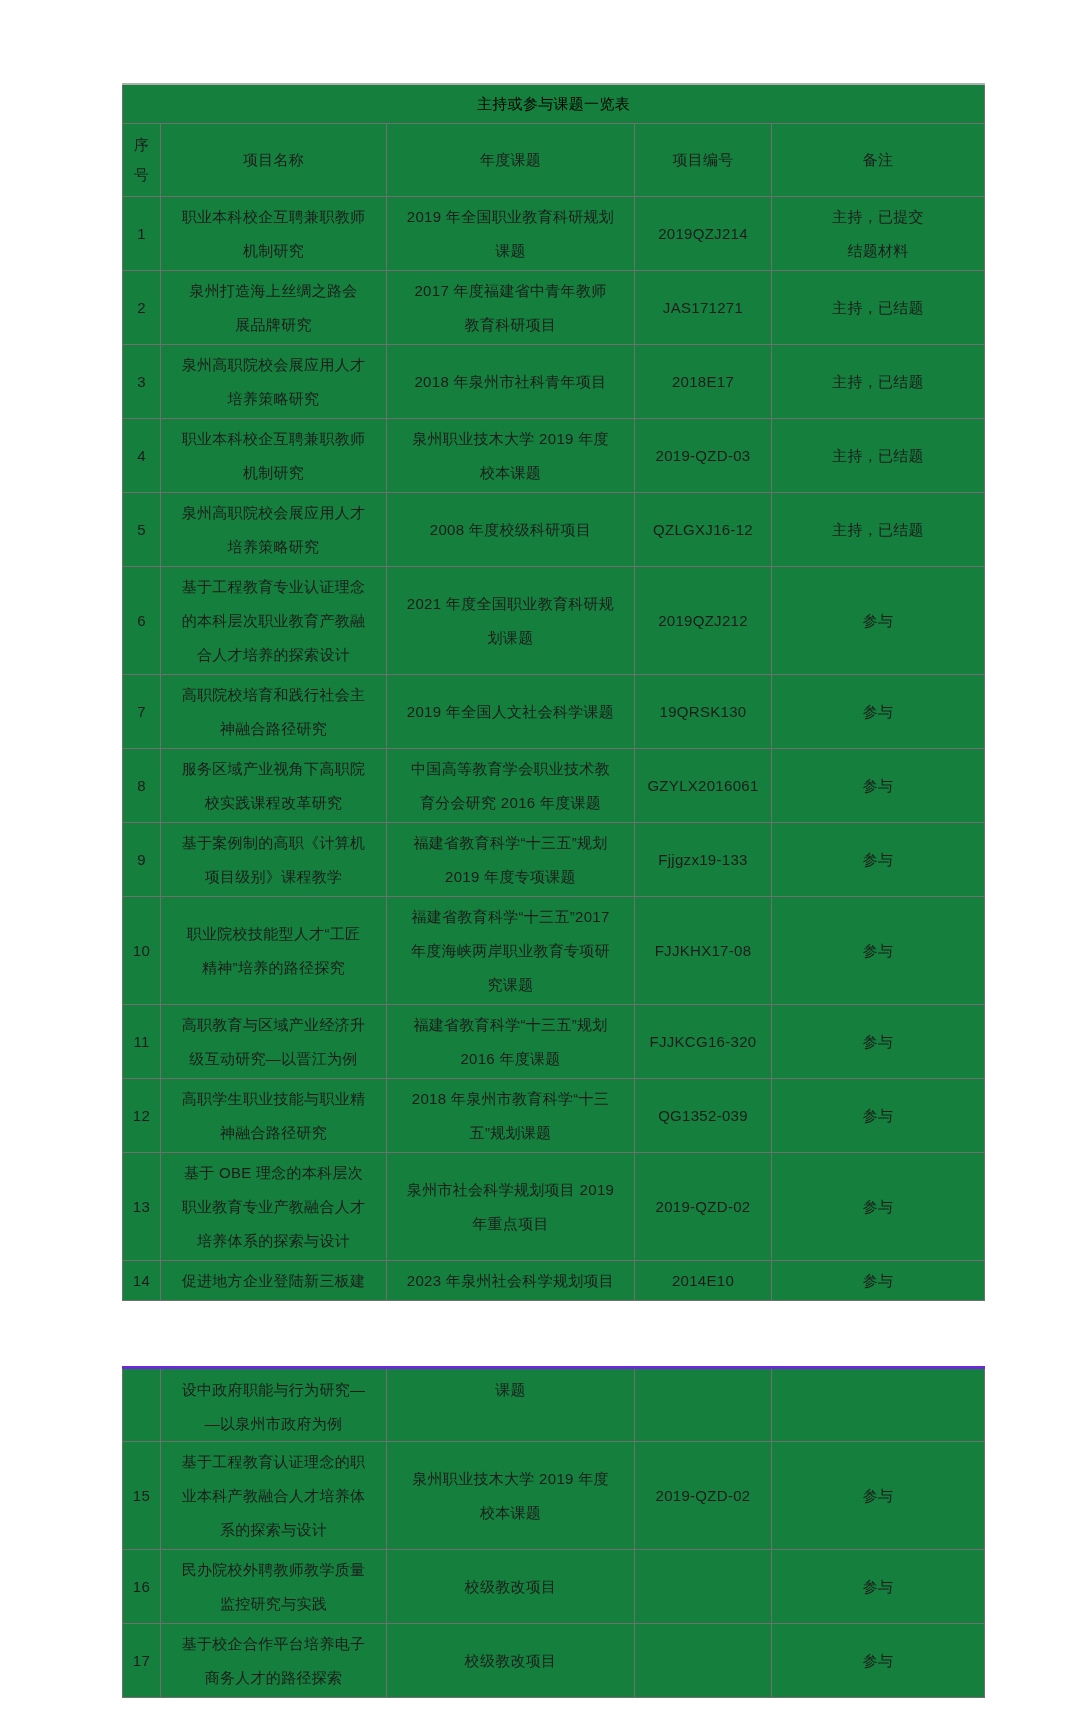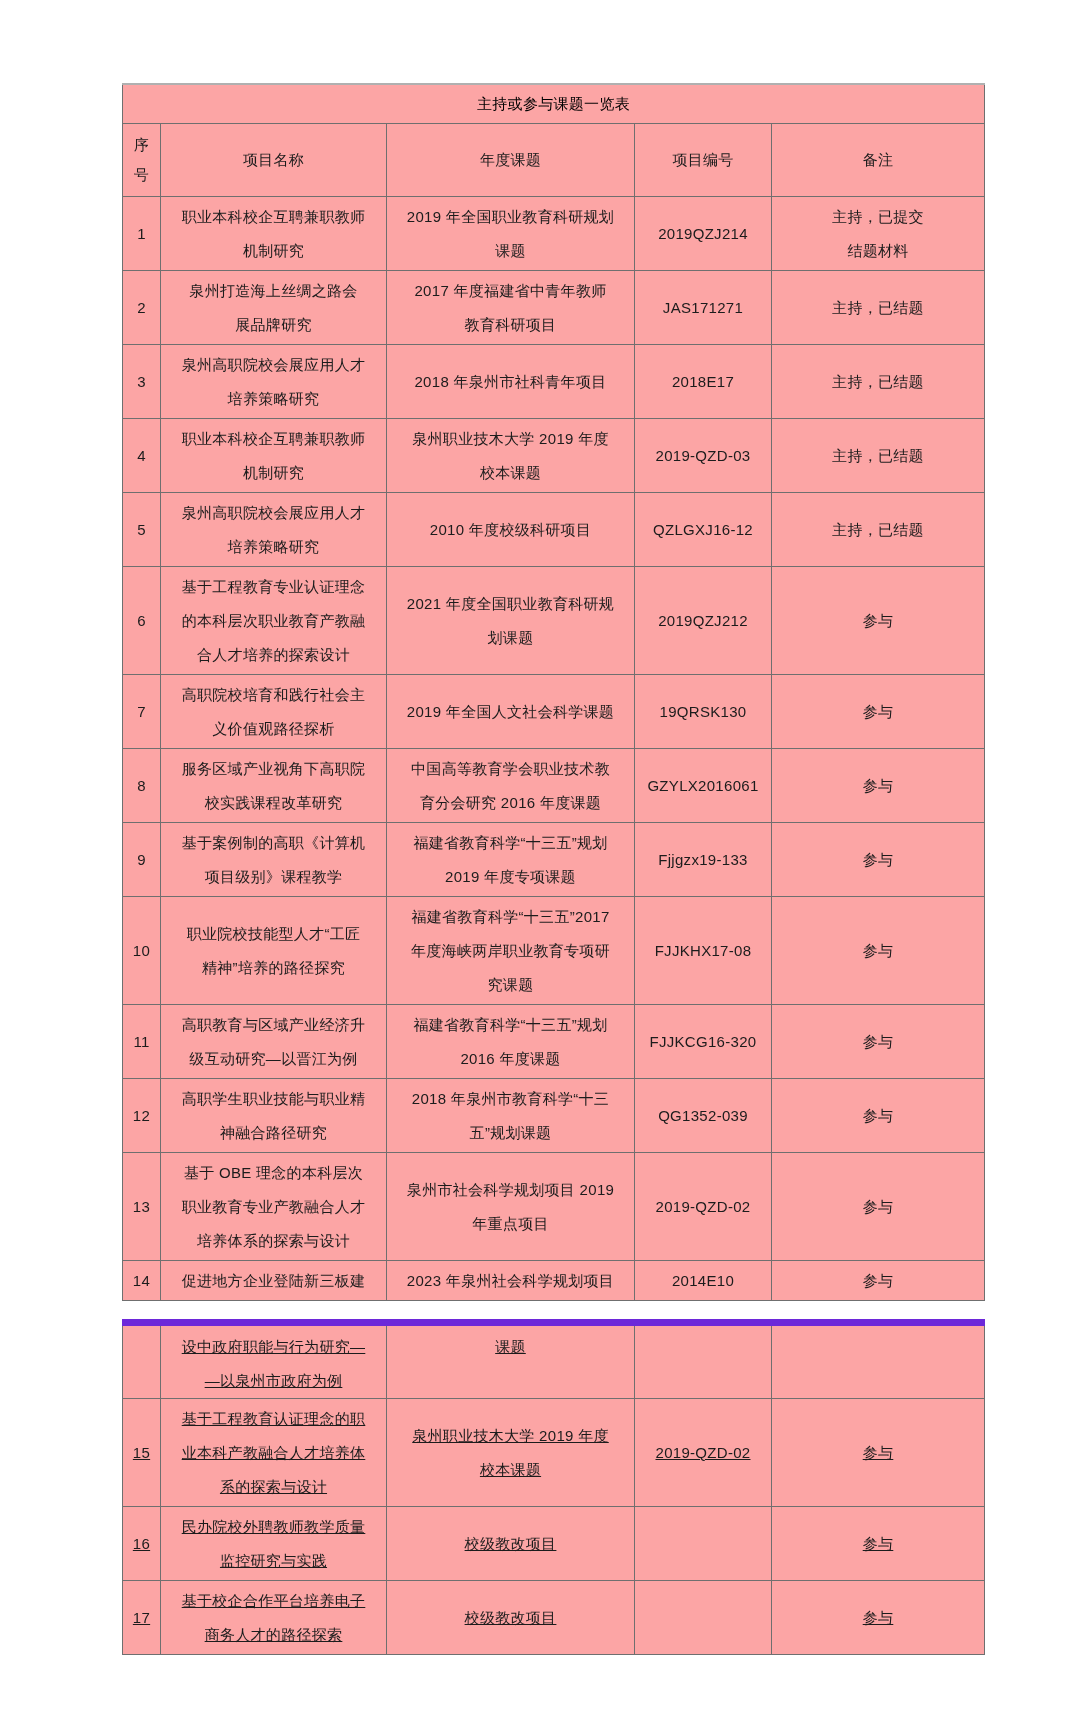--- a/index.html
+++ b/index.html
@@ -17,24 +17,24 @@
     width: 1080px;
     height: 1731px;
     background: #ffffff;
   }
   .doc-table {
     position: absolute;
     left: 122px;
     width: 862px;
     border-collapse: collapse;
     table-layout: fixed;
-    background: #fca5a5;
+    background: #15803d;
   }
   #table-1 { top: 83px; border-top: 2px solid #b0b0b0; }
-  #table-2 { top: 1319px; border-top: 7px solid #6d28d9; text-decoration: underline; }
+  #table-2 { top: 1366px; border-top: 3px solid #6d28d9; }
   .doc-table td, .doc-table th {
     border: 1px solid #6f6f6f;
     font-size: 15px;
     line-height: 34px;
     font-weight: normal;
     text-align: center;
     vertical-align: middle;
     white-space: pre-line;
     padding: 0 4px;
     overflow: hidden;
@@ -116,38 +116,38 @@
 机制研究</td>
     <td>泉州职业技木大学 2019 年度
 校本课题</td>
     <td>2019-QZD-03</td>
     <td>主持，已结题</td>
   </tr>
         <tr style="height: 74px;">
     <td>5</td>
     <td>泉州高职院校会展应用人才
 培养策略研究</td>
-    <td>2010 年度校级科研项目</td>
+    <td>2008 年度校级科研项目</td>
     <td>QZLGXJ16-12</td>
     <td>主持，已结题</td>
   </tr>
         <tr style="height: 108px;">
     <td>6</td>
     <td>基于工程教育专业认证理念
 的本科层次职业教育产教融
 合人才培养的探索设计</td>
     <td>2021 年度全国职业教育科研规
 划课题</td>
     <td>2019QZJ212</td>
     <td>参与</td>
   </tr>
         <tr style="height: 74px;">
     <td>7</td>
     <td>高职院校培育和践行社会主
-义价值观路径探析</td>
+神融合路径研究</td>
     <td>2019 年全国人文社会科学课题</td>
     <td>19QRSK130</td>
     <td>参与</td>
   </tr>
         <tr style="height: 74px;">
     <td>8</td>
     <td>服务区域产业视角下高职院
 校实践课程改革研究</td>
     <td>中国高等教育学会职业技术教
 育分会研究 2016 年度课题</td>

